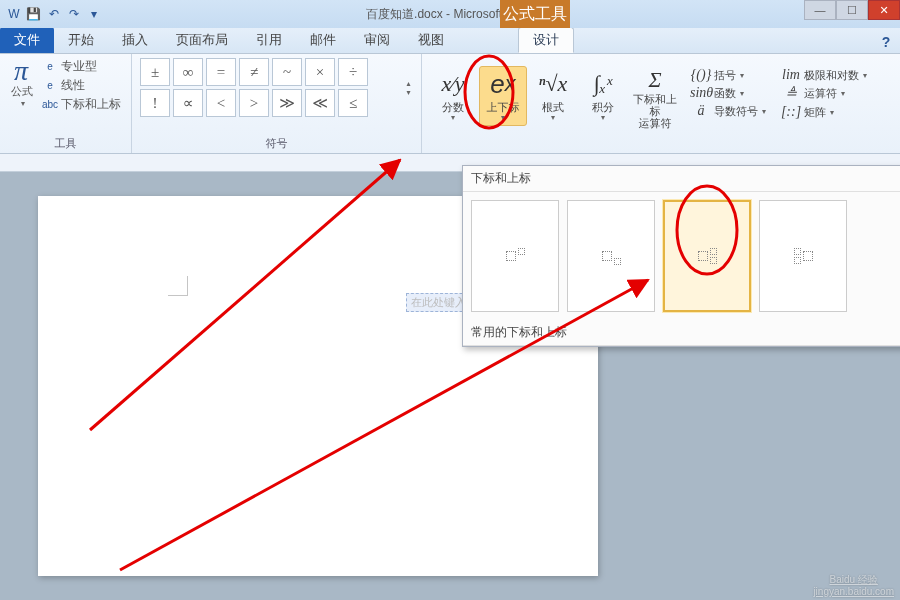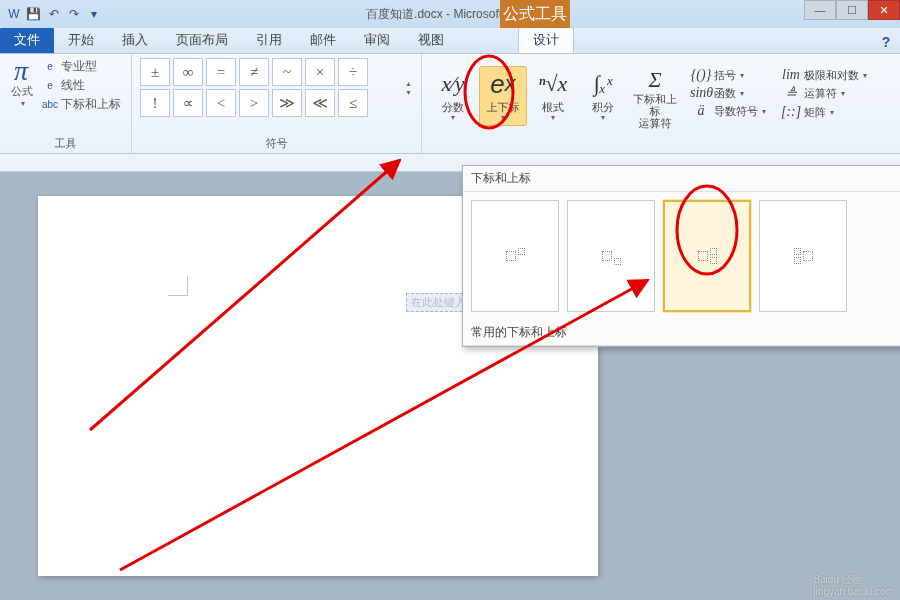--- a/index.html
+++ b/index.html
@@ -73,21 +73,21 @@
   .dd-cell.selected { border:2px solid #e4b444; background:#fff5dc; outline:1px solid #fce9b2; }
   .dd-glyph { font-family:'Cambria Math',serif; font-style:italic; font-size:18px; }
   .placeholder-box { width:10px; height:10px; border:1px dotted #888; display:inline-block; }
   .ph-small { width:7px; height:7px; }
   .dd-cell .stack { display:flex; align-items:center; gap:2px; }
 
   
   svg.annot { position:absolute; left:0; top:0; width:900px; height:600px; pointer-events:none; }
 
   
-  .watermark { position:absolute; right:6px; bottom:2px; font-size:10px; color:rgba(255,255,255,.55); text-align:left; line-height:1.2; text-shadow:0 0 2px rgba(0,0,0,.3); }
+  .watermark { position:absolute; right:6px; bottom:2px; font-size:10px; color:rgba(255,255,255,.55); text-align:center; line-height:1.2; text-shadow:0 0 2px rgba(0,0,0,.3);text-decoration:underline; }
 </style>
 </head>
 <body>
 
 <div class="titlebar">
   <div class="qat">
     <span>W</span>
     <span>💾</span>
     <span>↶</span>
     <span>↷</span>

